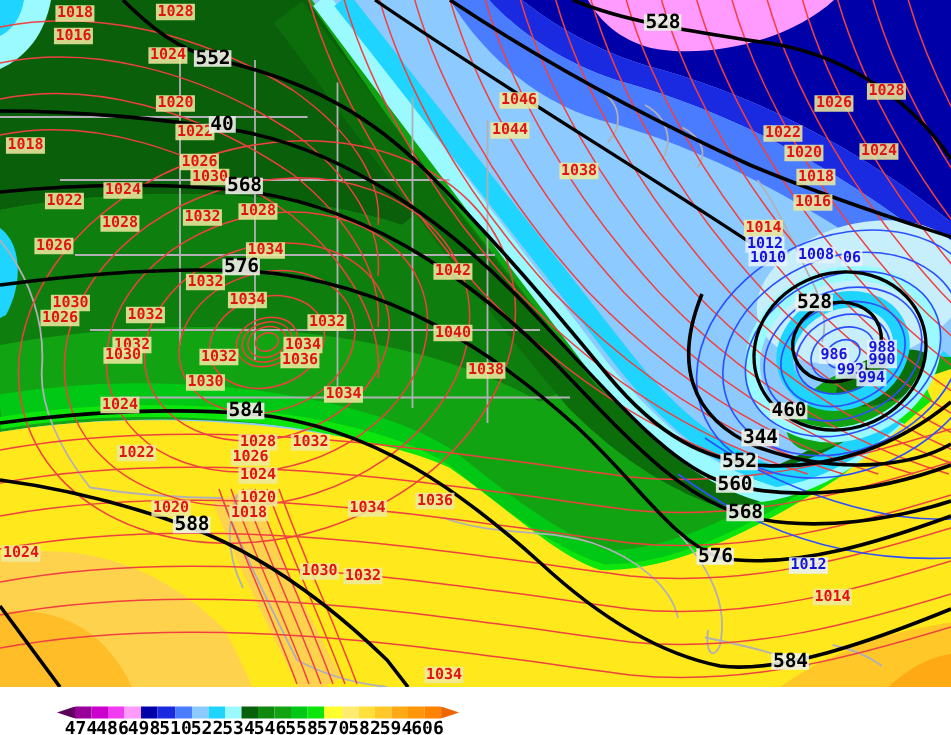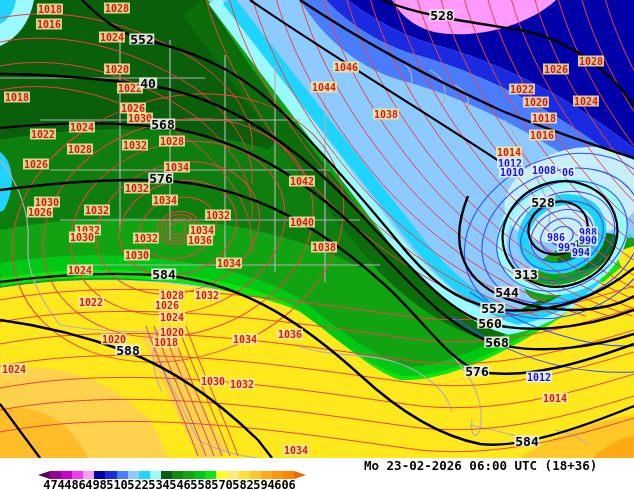--- a/index.html
+++ b/index.html
@@ -205,21 +205,21 @@
         <span class="lbl red" style="left: 14px; top: 369px;">1024</span>
         <span class="lbl red" style="left: 213px; top: 381px;">1030</span>
         <span class="lbl red" style="left: 242px; top: 384px;">1032</span>
         <span class="lbl red" style="left: 245px; top: 339px;">1034</span>
         <span class="lbl red" style="left: 290px; top: 334px;">1036</span>
         <span class="lbl red" style="left: 296px; top: 450px;">1034</span>
         <span class="lbl red" style="left: 302px; top: 181px;">1042</span>
         <span class="lbl red" style="left: 302px; top: 222px;">1040</span>
         <span class="lbl red" style="left: 324px; top: 247px;">1038</span>
         <span class="lbl red" style="left: 346px; top: 67px;">1046</span>
-        <span class="lbl red" style="left: 324px; top: 87px;">1044</span>
+        <span class="lbl red" style="left: 340px; top: 87px;">1044</span>
         <span class="lbl red" style="left: 386px; top: 114px;">1038</span>
         <span class="lbl red" style="left: 591px; top: 61px;">1028</span>
         <span class="lbl red" style="left: 556px; top: 69px;">1026</span>
         <span class="lbl red" style="left: 586px; top: 101px;">1024</span>
         <span class="lbl red" style="left: 522px; top: 89px;">1022</span>
         <span class="lbl red" style="left: 536px; top: 102px;">1020</span>
         <span class="lbl red" style="left: 544px; top: 118px;">1018</span>
         <span class="lbl red" style="left: 542px; top: 135px;">1016</span>
         <span class="lbl red" style="left: 509px; top: 152px;">1014</span>
         <span class="lbl red" style="left: 555px; top: 398px;">1014</span>
@@ -234,32 +234,31 @@
         <span class="lbl blue" style="left: 581px; top: 252px;">994</span>
         <span class="lbl blue" style="left: 539px; top: 377px;">1012</span>
         <span class="lbl black" style="left: 442px; top: 15px;">528</span>
         <span class="lbl black" style="left: 142px; top: 39px;">552</span>
         <span class="lbl black" style="left: 148px; top: 83px;">40</span>
         <span class="lbl black" style="left: 163px; top: 124px;">568</span>
         <span class="lbl black" style="left: 161px; top: 178px;">576</span>
         <span class="lbl black" style="left: 164px; top: 274px;">584</span>
         <span class="lbl black" style="left: 128px; top: 350px;">588</span>
         <span class="lbl black" style="left: 543px; top: 202px;">528</span>
-        <span class="lbl black" style="left: 526px; top: 274px;">313</span>
-        <span class="lbl black" style="left: 507px; top: 292px;">544</span>
+        <span class="lbl black" style="left: 526px; top: 274px;">460</span>
+        <span class="lbl black" style="left: 507px; top: 292px;">344</span>
         <span class="lbl black" style="left: 493px; top: 308px;">552</span>
         <span class="lbl black" style="left: 490px; top: 323px;">560</span>
         <span class="lbl black" style="left: 497px; top: 342px;">568</span>
         <span class="lbl black" style="left: 477px; top: 371px;">576</span>
         <span class="lbl black" style="left: 527px; top: 441px;">584</span>
       </div>
   </div>
 
   <div class="footer">
-    <span class="f-date">Mo 23-02-2026 06:00 UTC (18+36)</span>
     <div id="colorbar">
         <div class="tipL" style="background: rgb(92, 0, 92);"></div>
         <div class="seg" style="background: rgb(153, 0, 153);"></div>
         <div class="seg" style="background: rgb(204, 0, 204);"></div>
         <div class="seg" style="background: rgb(240, 60, 240);"></div>
         <div class="seg" style="background: rgb(255, 154, 255);"></div>
         <div class="seg" style="background: rgb(0, 0, 168);"></div>
         <div class="seg" style="background: rgb(26, 42, 225);"></div>
         <div class="seg" style="background: rgb(74, 124, 255);"></div>
         <div class="seg" style="background: rgb(140, 202, 255);"></div>

